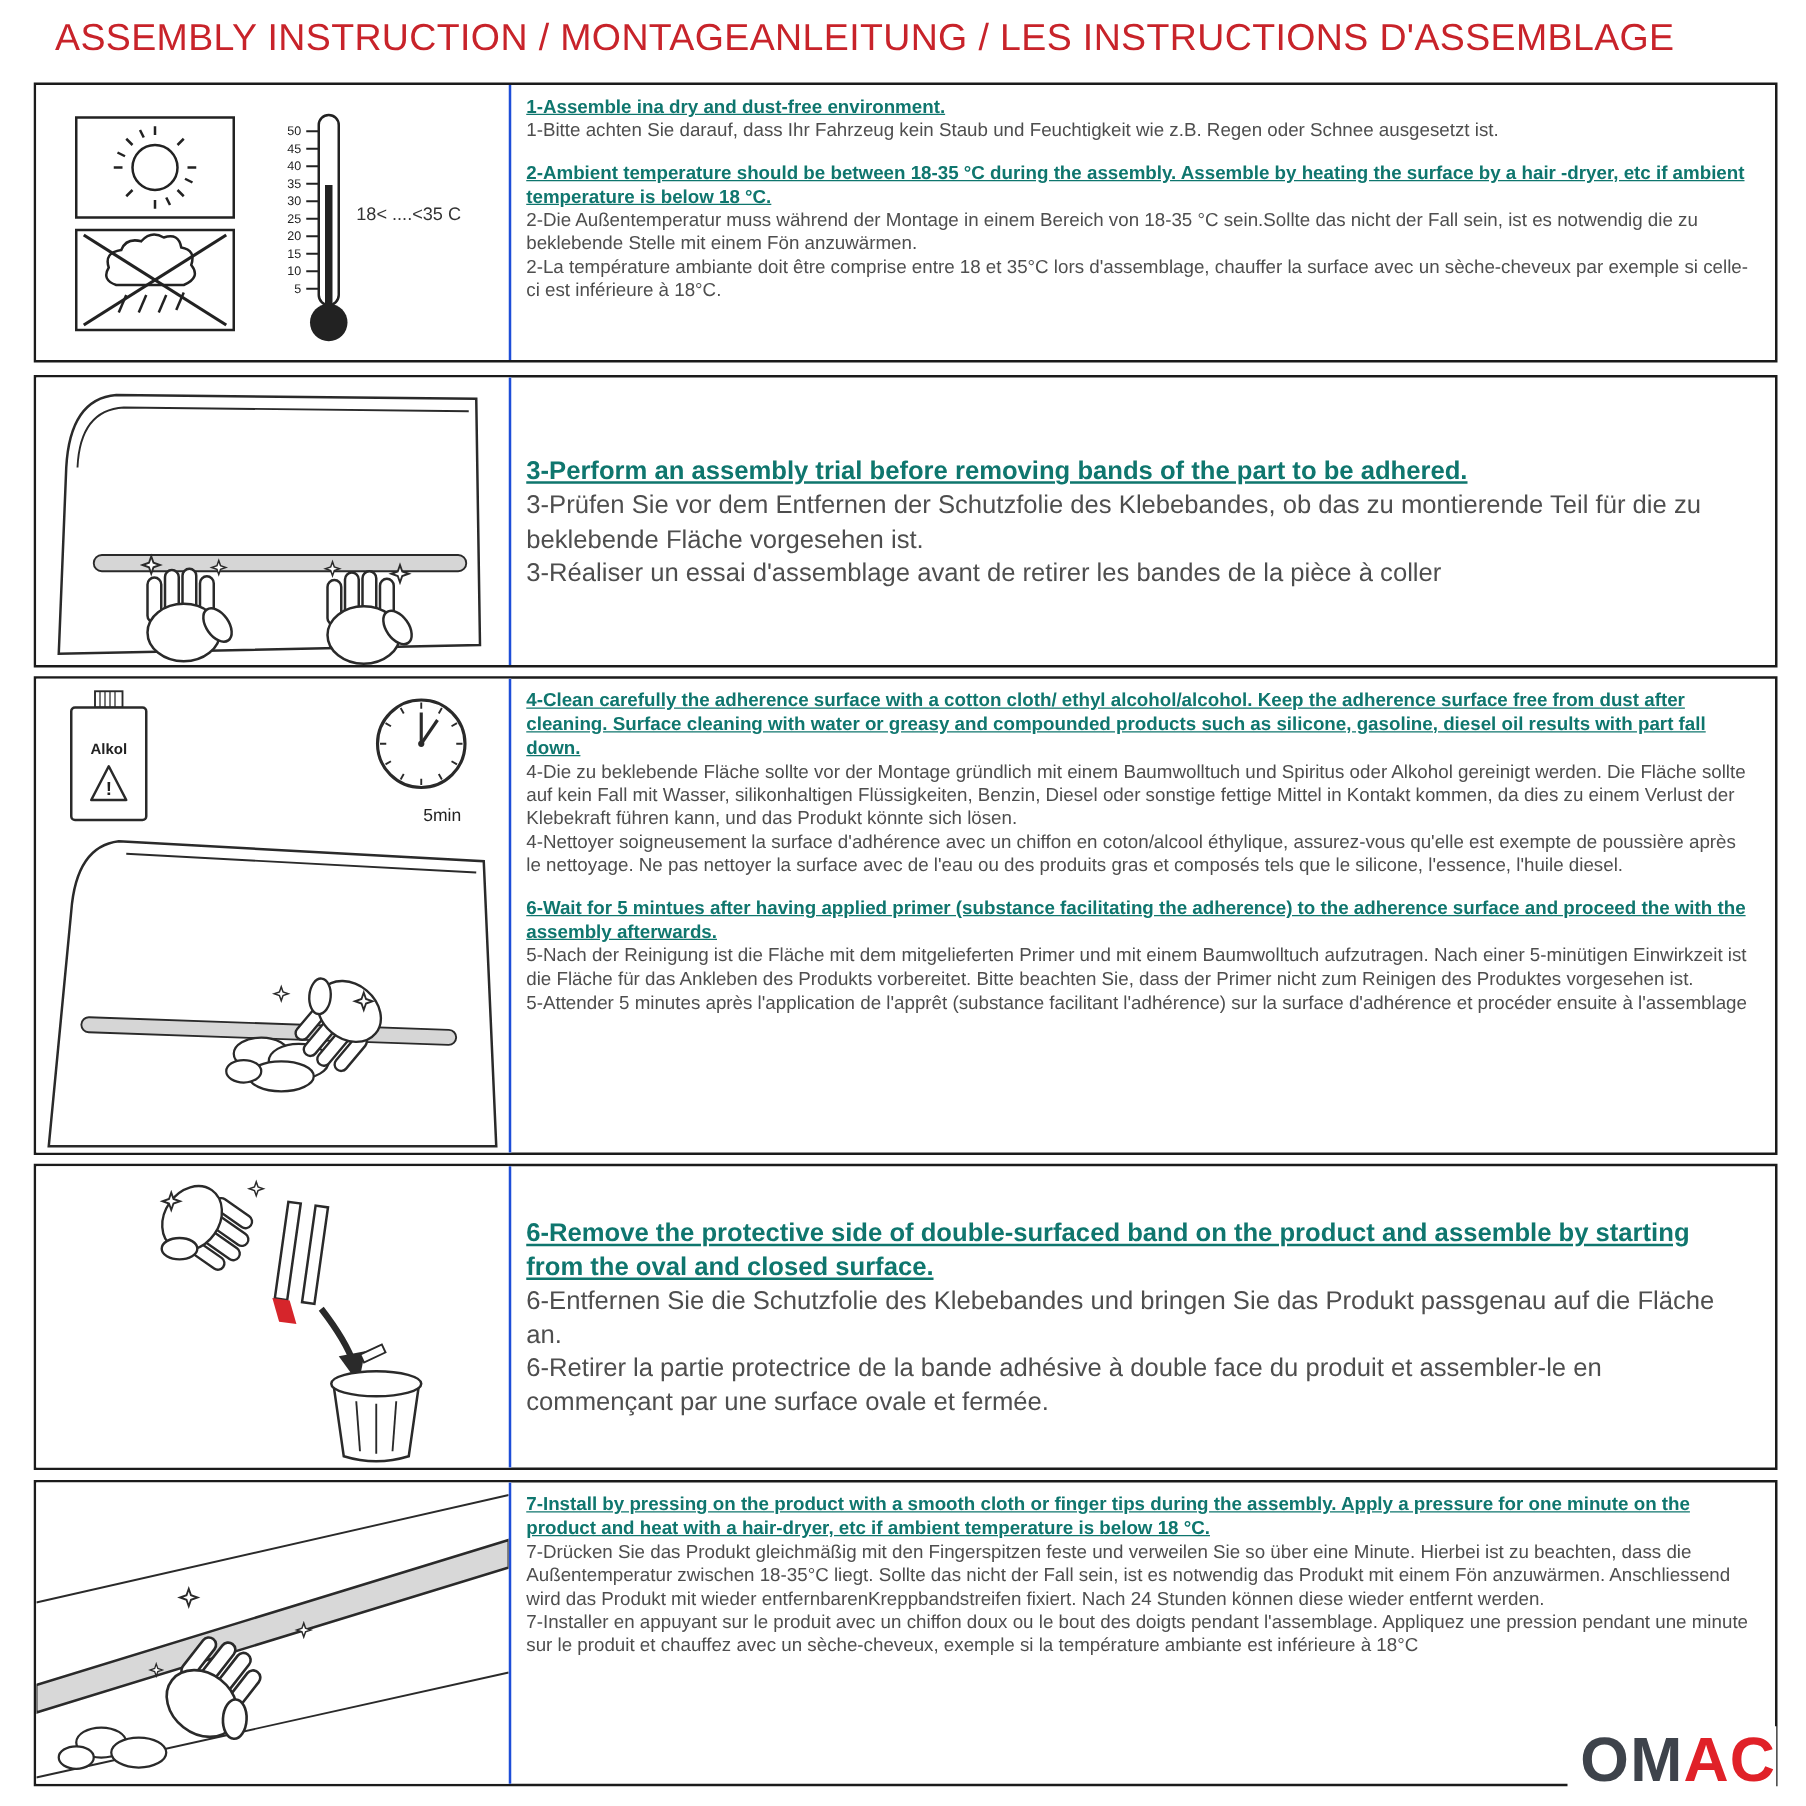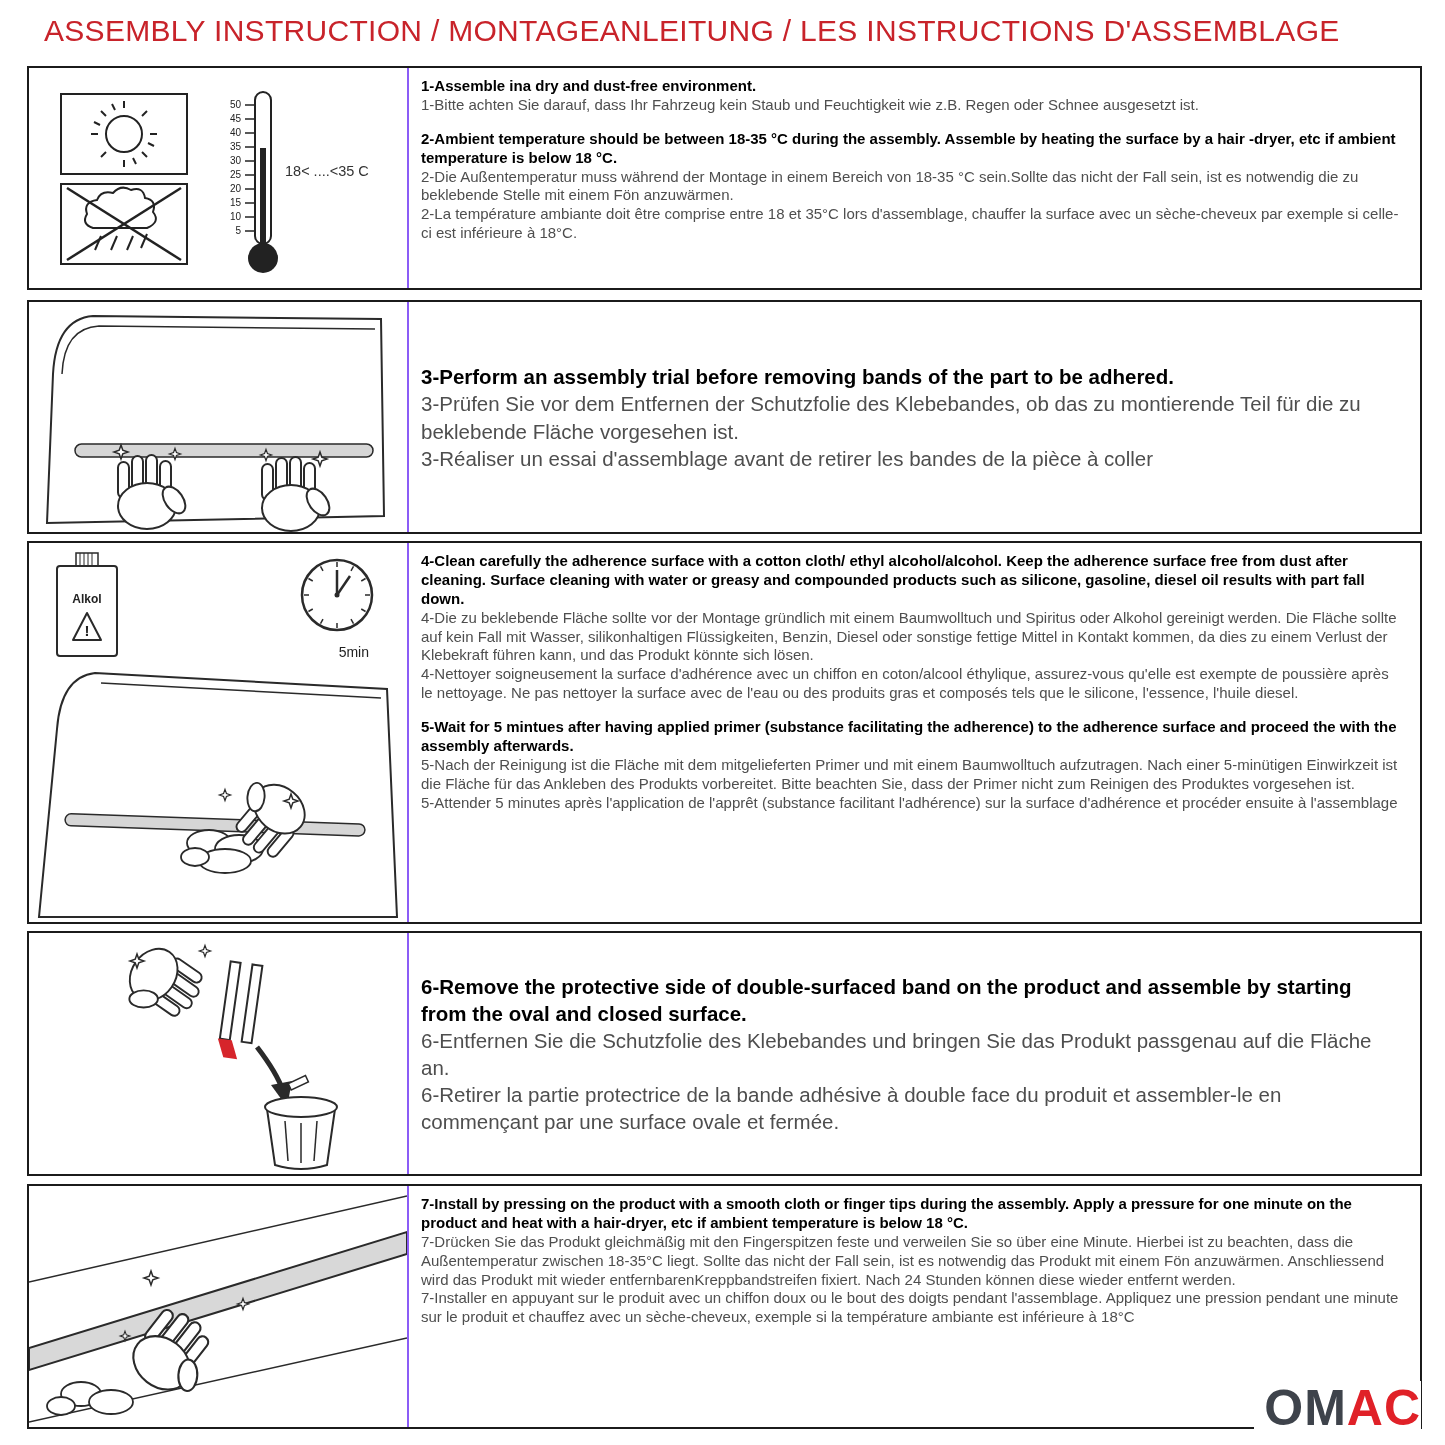--- a/index.html
+++ b/index.html
@@ -21,32 +21,32 @@
     border:2px solid #1b1b1b; background:#fff;
     display:flex;
   }
   .row-1 { top:66px;  height:224px; }
   .row-2 { top:300px; height:234px; }
   .row-3 { top:541px; height:383px; }
   .row-4 { top:931px; height:245px; }
   .row-5 { top:1184px; height:245px; }
   .illus {
     flex:0 0 380px; width:380px; position:relative;
-    border-right:2px solid #8b5cf6; overflow:hidden; background:#fff;
+    border-right:2px solid #1d4ed8; overflow:hidden; background:#fff;
   }
   .illus svg { position:absolute; inset:0; width:100%; height:100%; }
   .textcol {
     flex:1; padding:9px 18px 8px 12px;
     display:flex; flex-direction:column; overflow:hidden;
   }
   .textcol.center { justify-content:center; }
   .step + .step { margin-top:15px; }
   .small p { font-size:15px; line-height:1.26; }
   .big   p { font-size:20.5px; line-height:1.32; }
-  p.en { font-weight:700; color:#000000; }
+  p.en { font-weight:700; color:#0f766e;text-decoration:underline; }
   p.de, p.fr { font-weight:400; color:#4e4e4e; }
   .logo {
     position:absolute; right:24px; bottom:12px; z-index:6;
     background:#fff; padding:2px 0 0 10px;
     font-size:50px; font-weight:800; letter-spacing:1px; line-height:1;
     white-space:nowrap;
   }
   .logo-dark { color:#3e434b; }
   .logo-red  { color:#e02128; }
   .defs-holder { position:absolute; width:0; height:0; overflow:hidden; }
@@ -239,21 +239,21 @@
       </g>
     </svg>
   </div>
   <div class="textcol">
     <div class="step">
       <p class="en">4-Clean carefully the adherence surface with a cotton cloth/ ethyl alcohol/alcohol. Keep the adherence surface free from dust after cleaning. Surface cleaning with water or greasy and compounded products such as silicone, gasoline, diesel oil results with part fall down.</p>
       <p class="de">4-Die zu beklebende Fläche sollte vor der Montage gründlich mit einem Baumwolltuch und Spiritus oder Alkohol gereinigt werden. Die Fläche sollte auf kein Fall mit Wasser, silikonhaltigen Flüssigkeiten, Benzin, Diesel oder sonstige fettige Mittel in Kontakt kommen, da dies zu einem Verlust der Klebekraft führen kann, und das Produkt könnte sich lösen.</p>
       <p class="fr">4-Nettoyer soigneusement la surface d'adhérence avec un chiffon en coton/alcool éthylique, assurez-vous qu'elle est exempte de poussière après le nettoyage. Ne pas nettoyer la surface avec de l'eau ou des produits gras et composés tels que le silicone, l'essence, l'huile diesel.</p>
     </div>
     <div class="step">
-      <p class="en">5-Wait for 5 mintues after having applied primer (substance facilitating the adherence) to the adherence surface and proceed the with the assembly afterwards.</p>
+      <p class="en">6-Wait for 5 mintues after having applied primer (substance facilitating the adherence) to the adherence surface and proceed the with the assembly afterwards.</p>
       <p class="de">5-Nach der Reinigung ist die Fläche mit dem mitgelieferten Primer und mit einem Baumwolltuch aufzutragen. Nach einer 5-minütigen Einwirkzeit ist die Fläche für das Ankleben des Produkts vorbereitet. Bitte beachten Sie, dass der Primer nicht zum Reinigen des Produktes vorgesehen ist.</p>
       <p class="fr">5-Attender 5 minutes après l'application de l'apprêt (substance facilitant l'adhérence) sur la surface d'adhérence et procéder ensuite à l'assemblage</p>
     </div>
   </div>
 </section>
 
 <section class="row row-4 big">
   <div class="illus">
     <svg viewBox="0 0 378 241">
       <g transform="rotate(8 210 70)">

